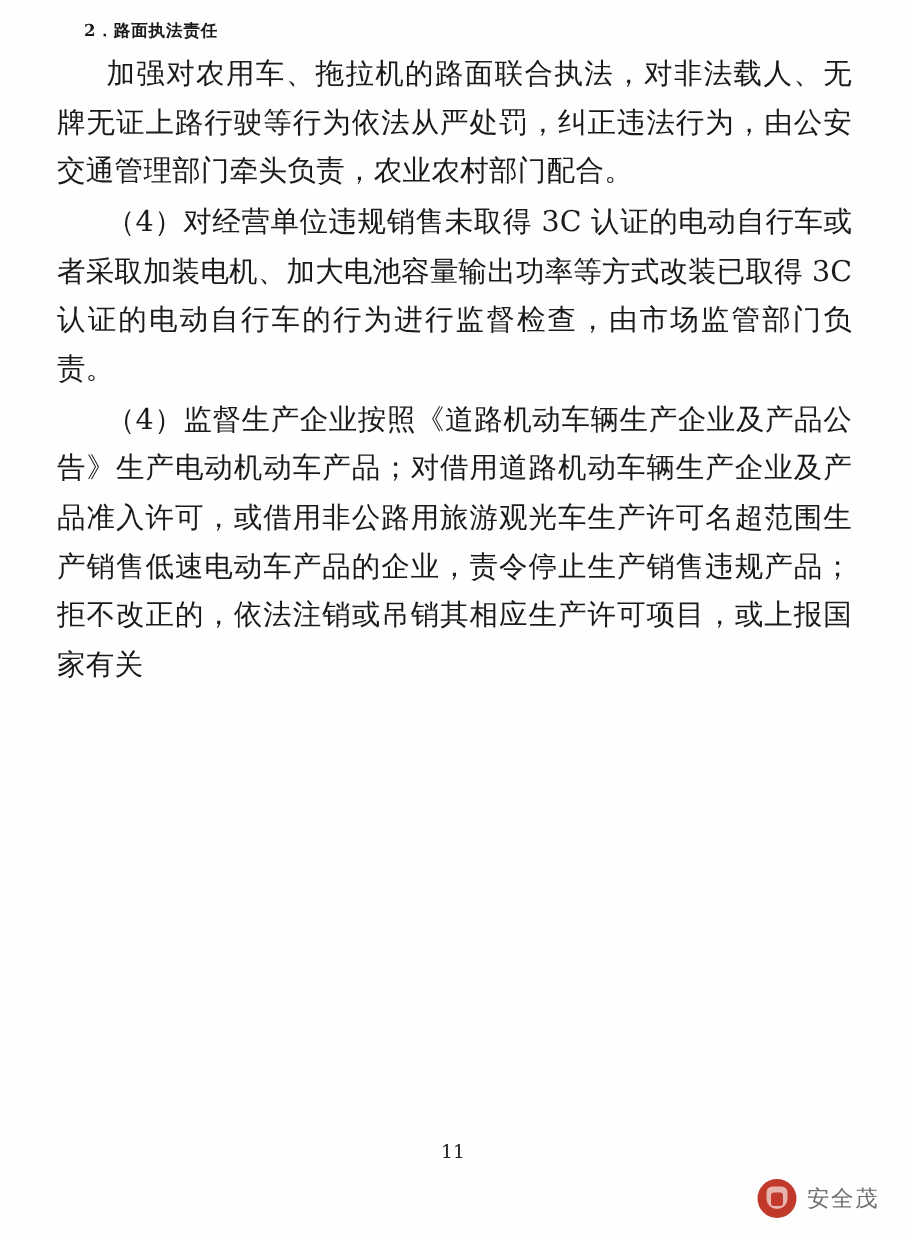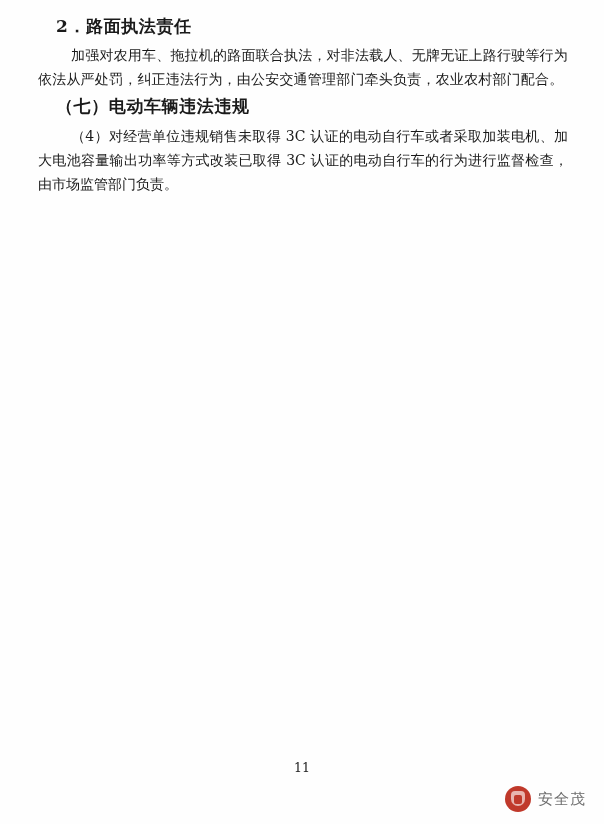--- a/index.html
+++ b/index.html
@@ -23,32 +23,32 @@
     height: 824px;
     background: #fefefe;
   }
   .content {
     position: absolute;
     left: 38px;
     top: 12px;
     width: 530px;
   }
   .heading {
-    font-size: 17px;
+    font-size: 11px;
     font-weight: bold;
     line-height: 1.72;
     margin: 0 0 2px 0;
     letter-spacing: 0.6px;
     text-indent: 30px;
   }
   .heading-nopad {
     text-indent: 18px;
   }
   .para {
-    font-size: 14px;
+    font-size: 19px;
     line-height: 1.72;
     margin: 0 0 1px 0;
     text-align: justify;
     text-justify: inter-ideograph;
     text-indent: 33px;
     letter-spacing: 0.2px;
   }
   .para.tight {
     letter-spacing: 0px;
   }
@@ -107,22 +107,22 @@
   }
 </style>
 </head>
 <body>
 
 <div class="page">
 
   <div class="content">
     <p class="heading heading-nopad">2．路面执法责任</p>
     <p class="para">加强对农用车、拖拉机的路面联合执法，对非法载人、无牌无证上路行驶等行为依法从严处罚，纠正违法行为，由公安交通管理部门牵头负责，农业农村部门配合。</p>
-    <p class="heading heading-nopad">（七）电动车辆违法违规</p>
     <p class="para tight">（4）对经营单位违规销售未取得 3C 认证的电动自行车或者采取加装电机、加大电池容量输出功率等方式改装已取得 3C 认证的电动自行车的行为进行监督检查，由市场监管部门负责。</p>
+    <p class="para">（4）监督生产企业按照《道路机动车辆生产企业及产品公告》生产电动机动车产品；对借用道路机动车辆生产企业及产品准入许可，或借用非公路用旅游观光车生产许可名超范围生产销售低速电动车产品的企业，责令停止生产销售违规产品；拒不改正的，依法注销或吊销其相应生产许可项目，或上报国家有关</p>
   </div>
 
   <div class="page-number">11</div>
 
   <div class="watermark">
     <div class="wm-logo"></div>
     <div class="wm-text">安全茂</div>
   </div>
 
 </div>

